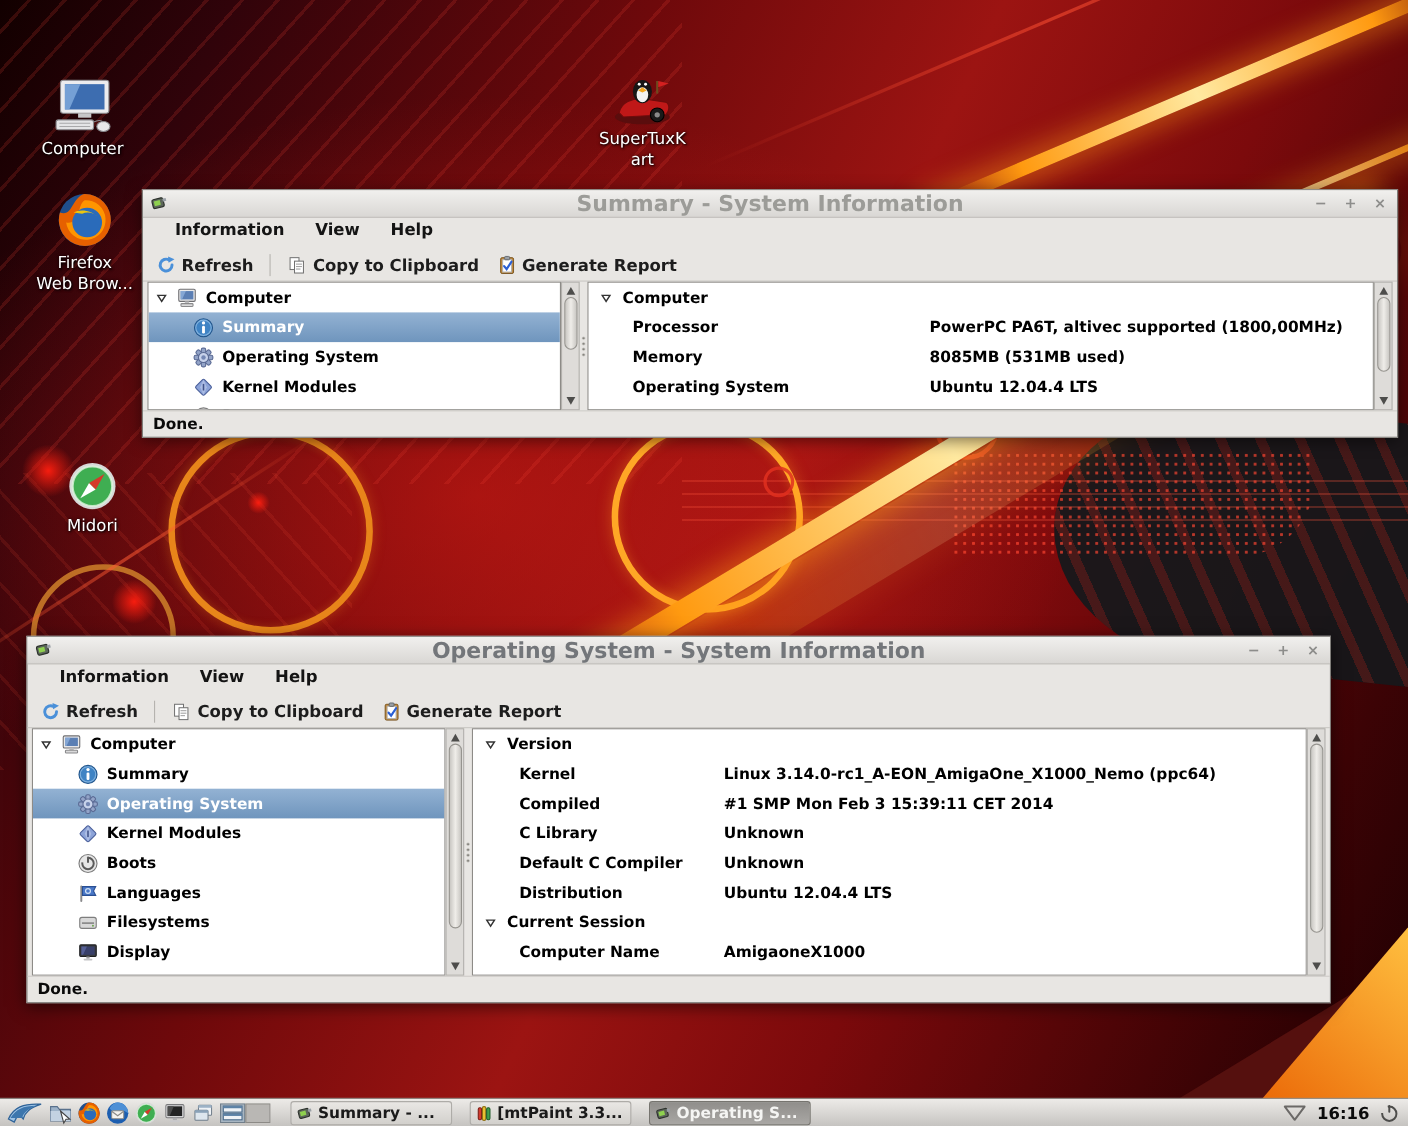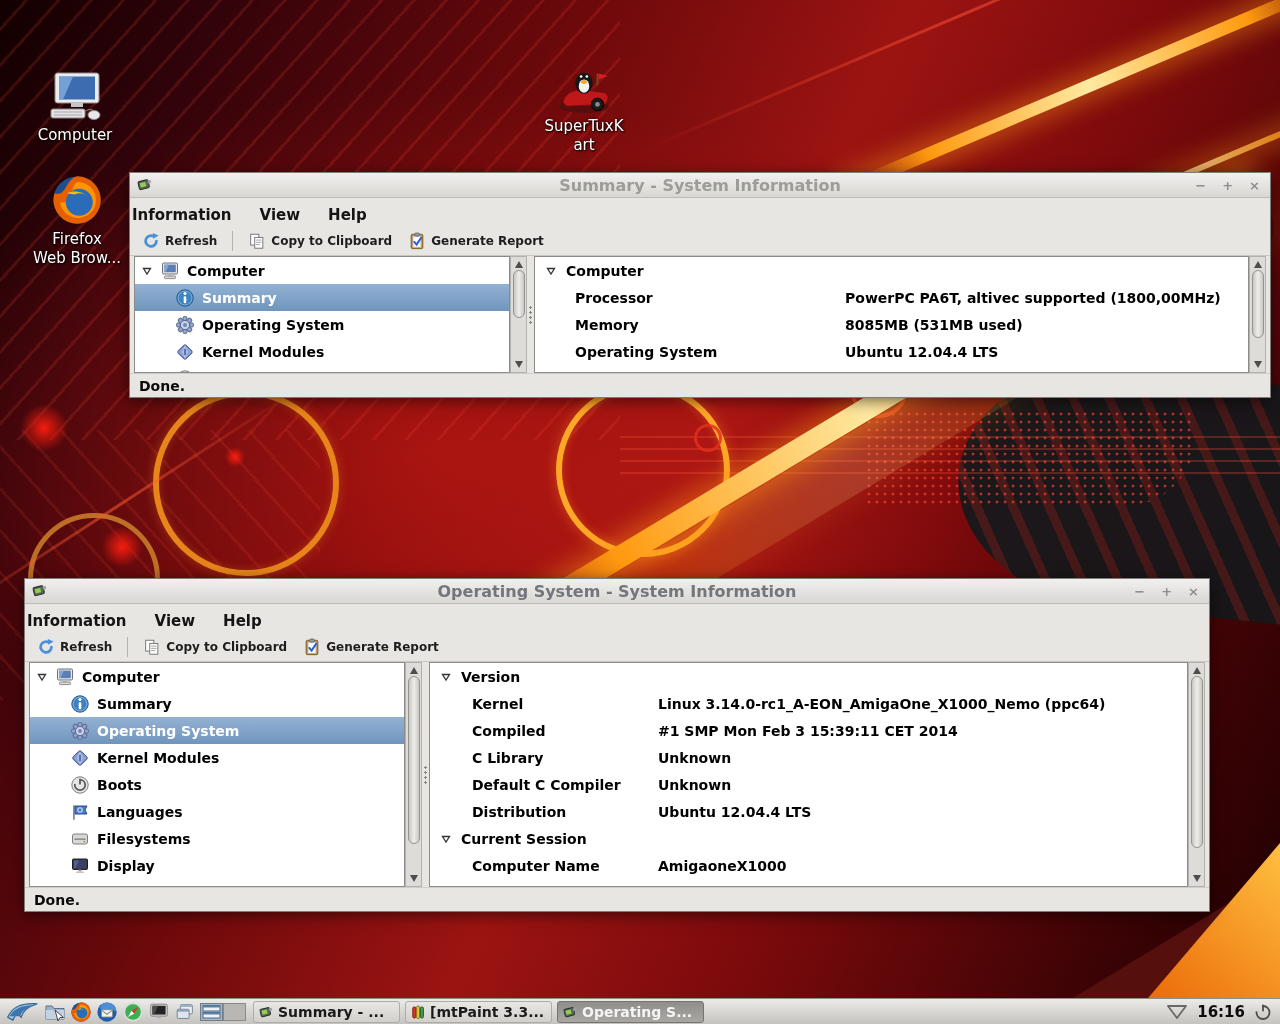--- a/index.html
+++ b/index.html
@@ -66,31 +66,31 @@
     line-height:1.28; text-shadow:1px 1px 2px rgba(0,0,0,.95), 0 0 3px rgba(0,0,0,.8); cursor:default; }
   .dicon .img { display:flex; justify-content:center; align-items:flex-end; margin-bottom:3px; }
   .dlabel { white-space:pre-line; }
 
   
   .window { position:absolute; display:flex; flex-direction:column; background:#e8e6e3;
     border:1px solid #7f7d79; box-shadow:0 3px 14px rgba(0,0,0,.55); }
   .titlebar { height:25px; flex:0 0 25px; position:relative; display:flex; align-items:center;
     background:linear-gradient(#f1f0ee,#d9d7d4); border-bottom:1px solid #bdbbb7; }
   .titlebar .wicon { position:absolute; left:7px; top:4px; }
-  .titlebar .title { flex:1; text-align:center; font-weight:bold; font-size:16px; }
+  .titlebar .title { flex:1; text-align:center; font-weight:bold; font-size:20px; }
   .win-summary .title { color:#9c9c98; }
   .win-os .title { color:#73767a; }
   .winbtns { position:absolute; right:10px; top:0; height:100%; display:flex; gap:16px; align-items:center; }
   .winbtn { color:#8d8d8b; font-weight:bold; font-size:13px; line-height:1; cursor:default; }
-  .menubar { height:28px; flex:0 0 28px; display:flex; align-items:flex-end; padding-left:0; gap:24px;
+  .menubar { height:28px; flex:0 0 28px; display:flex; align-items:flex-start; padding-left:27px; gap:24px;
     font-weight:bold; font-size:15px; color:#141414; }
   .menu-item { padding:2px 2px; }
   .toolbar { height:30px; flex:0 0 30px; display:flex; align-items:center; padding-left:6px; gap:4px;
     border-bottom:1px solid #c9c7c3; }
-  .tool-btn { display:flex; align-items:center; gap:5px; font-size:12px; font-weight:bold; color:#1d1d1d; padding:2px 6px; }
+  .tool-btn { display:flex; align-items:center; gap:5px; font-size:15px; font-weight:bold; color:#1d1d1d; padding:2px 6px; }
   .tool-sep { width:1px; height:20px; background:#b5b3af; margin:0 5px; }
   .wcontent { flex:1; display:flex; padding:0 4px; min-height:0; }
   .pane { background:#fff; border:1px solid #8d8b87; overflow:hidden; }
   .tree-pane { width:376px; flex:0 0 376px; }
   .panel-pane { flex:1; }
   .tree-row { height:27px; display:flex; align-items:center; gap:7px; font-size:14px; font-weight:bold;
     color:#000; padding-left:40px; }
   .tree-row.root { padding-left:6px; }
   .tree-row.selected { background:linear-gradient(#93b2d3,#6f95bd); color:#fff; }
   .exp { flex:0 0 12px; display:flex; align-items:center; justify-content:center; }
@@ -117,21 +117,21 @@
   
   .win-summary { left:129px; top:172px; width:1142px; height:226px; z-index:3; }
   .win-os      { left:24px;  top:578px; width:1186px; height:334px; z-index:4; }
 
   
   .taskbar { position:absolute; left:0; bottom:0; width:1280px; height:26px; z-index:10;
     display:flex; align-items:center; background:linear-gradient(#edebe8,#c5c3c0);
     border-top:1px solid #8f8d89; padding:0 4px; }
   .launcher { width:26px; height:24px; display:flex; align-items:center; justify-content:center; }
   .launcher.menu { width:38px; }
-  .task-btn { width:147px; height:22px; margin-left:5px; display:flex; align-items:center; gap:5px;
+  .task-btn { width:147px; height:22px; margin-left:16px; display:flex; align-items:center; gap:5px;
     padding:0 5px; border:1px solid #aeaca8; border-radius:3px;
     background:linear-gradient(#e9e7e4,#d2d0cc); font-size:14px; font-weight:bold; color:#1a1a1a;
     overflow:hidden; white-space:nowrap; }
   .task-btn .tlabel { overflow:hidden; text-overflow:clip; white-space:nowrap; }
   .task-btn.active { background:linear-gradient(#908e8b,#a9a7a4); border-color:#76746f; color:#f5f5f3; }
   .tray { margin-left:auto; display:flex; align-items:flex-start; gap:9px; padding-right:4px; }
   .clock { font-size:15px; font-weight:bold; color:#0c0c0c; }
 
   .hidden-defs { position:absolute; width:0; height:0; overflow:hidden; }
 </style>
@@ -395,20 +395,28 @@
   </div>
   <div class="dicon" style="left:27px; top:173px;">
     <div class="img">
         <svg width="54" height="54">
           <use href="#sym-firefox"></use>
         </svg>
       </div>
     <div class="dlabel">Firefox
 Web Brow...</div>
   </div>
+  <div class="dicon" style="left:34px; top:418px;">
+    <div class="img">
+        <svg width="48" height="48">
+          <use href="#sym-midori"></use>
+        </svg>
+      </div>
+    <div class="dlabel">Midori</div>
+  </div>
 
   <div class="window win-summary">
     <div class="titlebar">
       <span class="wicon"><svg width="15" height="15">
             <use href="#sym-hardinfo"></use>
           </svg></span>
       <span class="title">Summary - System Information</span>
       <span class="winbtns">
         <span class="winbtn">−</span>
         <span class="winbtn">+</span>

